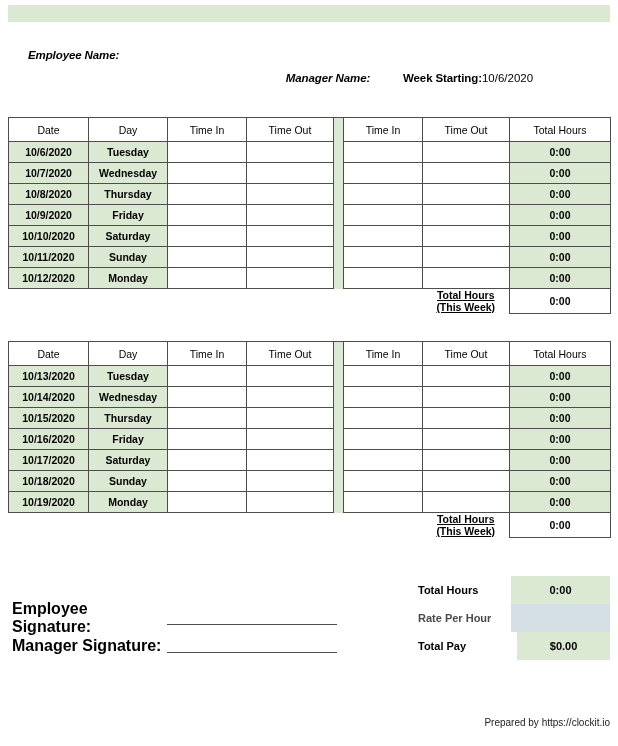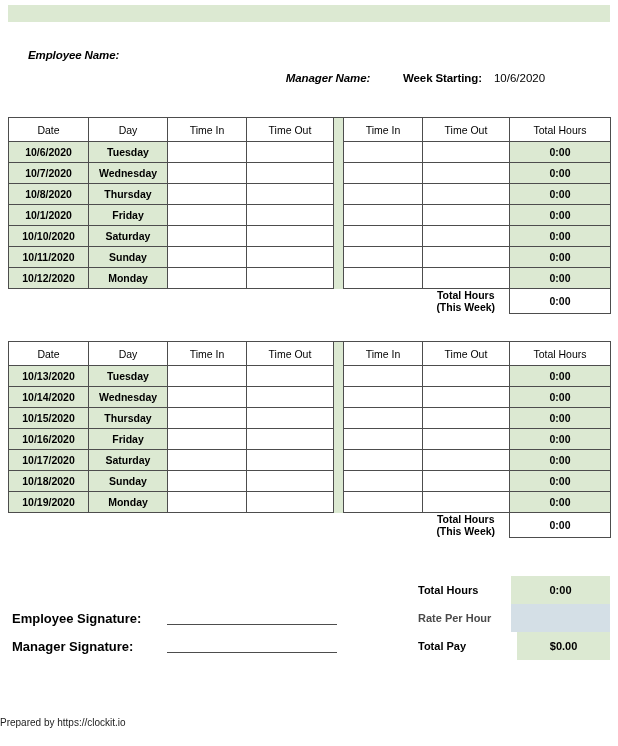--- a/index.html
+++ b/index.html
@@ -50,21 +50,21 @@
     font-weight: bold;
     letter-spacing: -0.1px;
   }
   .week-wrap {
     position: absolute;
     left: 403px;
     top: 23px;
     height: 22px;
     display: flex;
     align-items: center;
-    gap: 12px;
+    gap: 0;
   }
   .week-val {
     font-size: 11.5px;
     font-weight: normal;
   }
 
   
   .sheet {
     position: absolute;
     left: 8px;
@@ -127,20 +127,21 @@
   }
 
   
   .tot-label {
     text-align: right;
     font-weight: normal;
     font-size: 10.5px;
     border: none !important;
     background: #ffffff;
     padding-right: 6px;
+    text-decoration: underline;
   }
   .tot-empty {
     border: none !important;
     background: #ffffff;
   }
   .tot-value {
     background: #dce9d2;
     font-weight: bold;
     border: 1px solid #4d4d4d;
   }
@@ -188,37 +189,38 @@
   .sig-row {
     position: absolute;
     left: 12px;
     height: 24px;
     display: flex;
     align-items: center;
   }
   .sig-row.g1 { top: 36px; }
   .sig-row.g2 { top: 64px; }
   .sig-label {
-    font-size: 13px;
+    font-size: 16px;
     font-weight: bold;
     width: 155px;
   }
   .sig-line {
     width: 170px;
     height: 1px;
     background: #4d4d4d;
     margin-top: 12px;
   }
 
   
   .page-footer {
     position: absolute;
     left: 0;
     top: 717px;
     width: 610px;
+    text-align: right;
     font-size: 10px;
     color: #222222;
   }
 </style>
 </head>
 <body>
 
 <div class="top-bar"></div>
 
 <div class="header">
@@ -284,21 +286,21 @@
       <td class="cell-green">10/8/2020</td>
       <td class="cell-green">Thursday</td>
       <td class="cell-blank"></td>
       <td class="cell-blank"></td>
       <td class="gap-cell"></td>
       <td class="cell-blank"></td>
       <td class="cell-blank"></td>
       <td class="cell-green">0:00</td>
     </tr>
     <tr>
-      <td class="cell-green">10/1/2020</td>
+      <td class="cell-green">10/9/2020</td>
       <td class="cell-green">Friday</td>
       <td class="cell-blank"></td>
       <td class="cell-blank"></td>
       <td class="gap-cell"></td>
       <td class="cell-blank"></td>
       <td class="cell-blank"></td>
       <td class="cell-green">0:00</td>
     </tr>
     <tr>
       <td class="cell-green">10/10/2020</td>

